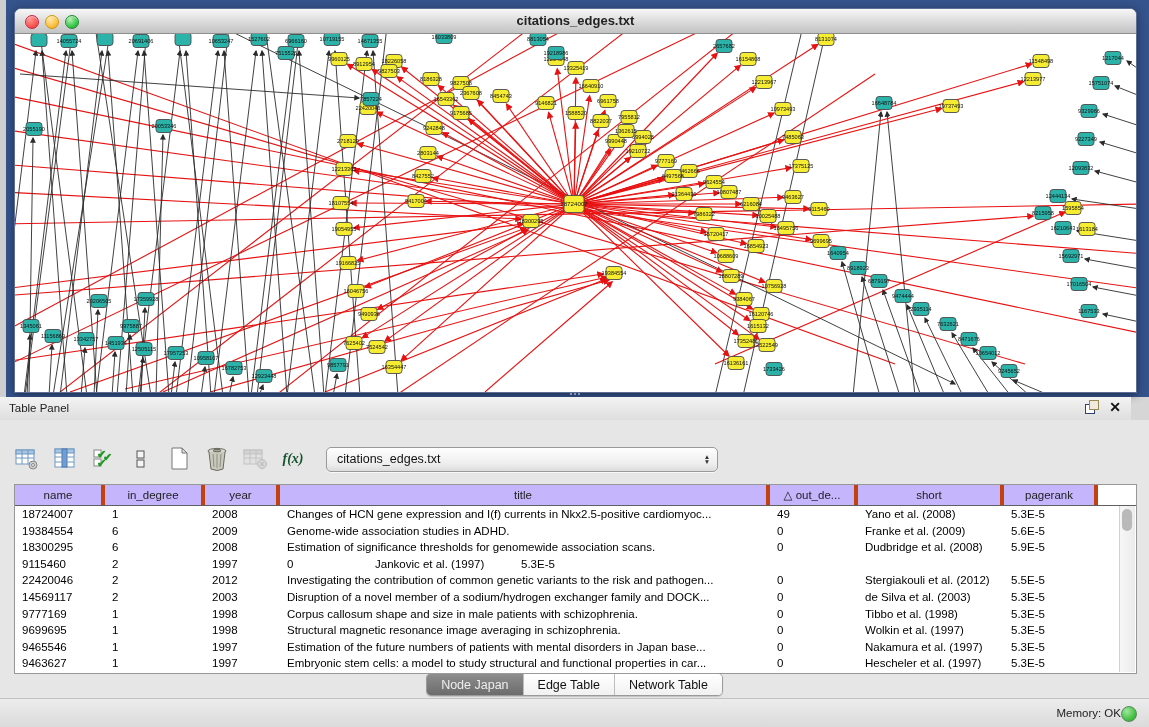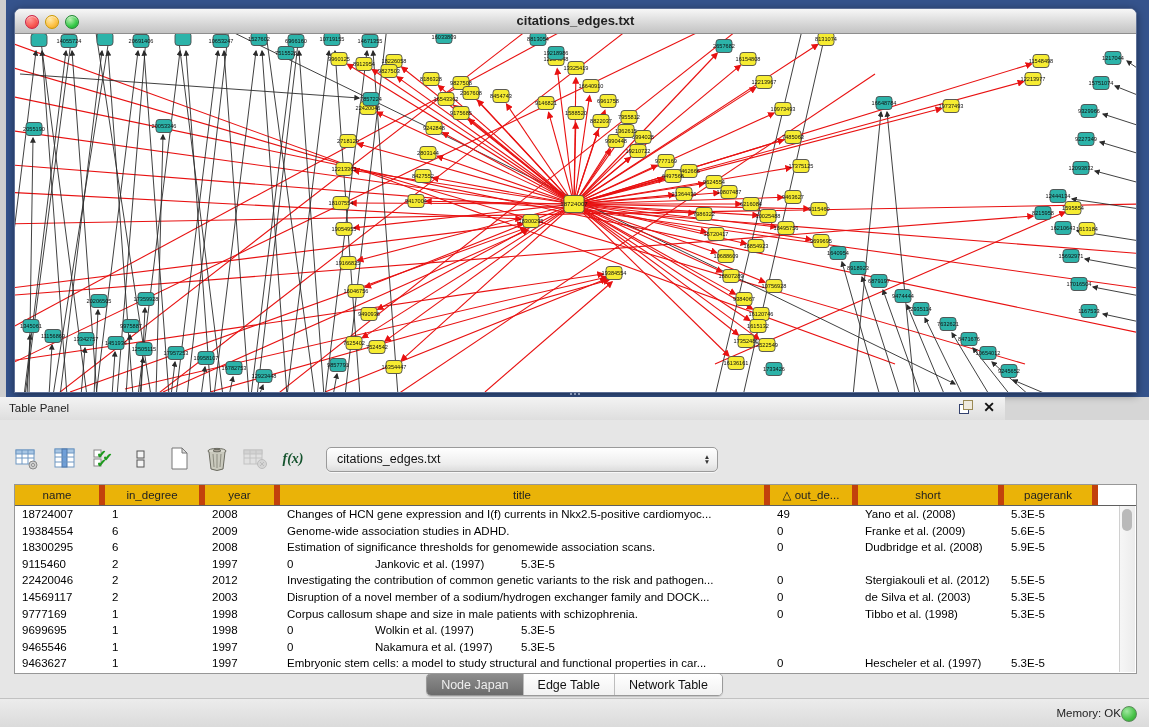--- a/index.html
+++ b/index.html
@@ -13,21 +13,21 @@
   .net-titlebar{height:24px;border-radius:6px 6px 0 0;background:linear-gradient(#f7f7f7,#d2d2d2 70%,#c3c3c3);
                 border-bottom:1px solid #8e8e8e;position:relative;}
   .tl{position:absolute;top:6px;width:12px;height:12px;border-radius:50%;box-shadow:inset 0 1px 1px rgba(255,255,255,.6);}
   .tl.red{left:10px;background:radial-gradient(circle at 35% 30%,#ff9a96,#f85650 60%,#d33);border:1px solid #c24;}
   .tl.yel{left:30px;background:radial-gradient(circle at 35% 30%,#ffe9a8,#fdbf41 60%,#df9b20);border:1px solid #c90;}
   .tl.grn{left:50px;background:radial-gradient(circle at 35% 30%,#b8f0b0,#35c948 60%,#1f9a30);border:1px solid #283;}
   .net-title{position:absolute;left:0;right:0;top:4px;text-align:center;font-size:13px;color:#222;font-weight:bold;}
   .net-canvas{position:absolute;left:0;top:25px;width:1121px;height:358px;background:#fff;overflow:hidden;}
   .net-canvas svg{display:block;}
   
-  .tp-header{position:absolute;left:0;top:397px;width:1005px;height:23px;
+  .tp-header{position:absolute;left:0;top:397px;width:1131px;height:23px;
              background:linear-gradient(#f3f3f3,#dedede);border-bottom:1px solid #bcbcbc;}
   .tp-title{position:absolute;left:9px;top:5px;font-size:11.5px;color:#222;}
   .tp-hicons{position:absolute;right:10px;top:3px;display:flex;gap:10px;align-items:center;}
   .float-ico{width:14px;height:14px;position:relative;display:inline-block;cursor:default;}
   .float-ico .sq1{position:absolute;left:0;bottom:0;width:8px;height:8px;border:1px solid #33416e;background:#fff;}
   .float-ico .sq2{position:absolute;right:0;top:0;width:8px;height:8px;border:1px solid #9a8a55;background:#efeade;}
   .close-ico{font-size:14px;font-weight:bold;color:#111;line-height:14px;cursor:default;}
   .tp-body{position:absolute;left:0;top:420px;width:1149px;height:278px;background:#e6e6e6;}
   
   .toolbar{position:absolute;left:14px;top:24px;height:30px;display:flex;align-items:center;gap:12px;}
@@ -36,22 +36,22 @@
   .fx{font-family:"Liberation Serif",serif;font-style:italic;font-weight:bold;font-size:14px;color:#14532d;}
   .combo{width:390px;height:23px;margin-left:8px;border:1px solid #9a9a9a;border-radius:5px;
          background:linear-gradient(#ffffff,#ededed 70%,#dcdcdc);display:flex;align-items:center;
          font-size:12.5px;color:#111;position:relative;box-shadow:0 1px 0 rgba(255,255,255,.7);}
   .combo .val{padding-left:10px;flex:1;}
   .combo .arrows{width:20px;height:100%;display:flex;flex-direction:column;align-items:center;justify-content:center;
                  font-size:6.5px;line-height:5px;color:#333;}
   
   .grid{position:absolute;left:14px;top:64px;width:1121px;height:188px;background:#fff;border:1px solid #979797;}
   .g-head{display:flex;height:20px;border-bottom:1px solid #5f5f5f;background:#cfe6f3;}
-  .g-head .th{box-sizing:border-box;border-right:6px solid #c2410c;font-size:11.5px;color:#222;
-              display:flex;align-items:center;justify-content:center;background:#eab308;}
+  .g-head .th{box-sizing:border-box;border-right:4px solid #c2410c;font-size:11.5px;color:#222;
+              display:flex;align-items:center;justify-content:center;background:#c4b5fd;}
   .g-head .filler{flex:1;background:#fff;border-right:none;}
   .g-body{position:relative;}
   .g-row{display:flex;height:16.6px;line-height:16.6px;font-size:11.5px;color:#000;white-space:nowrap;}
   .g-row .td{box-sizing:border-box;padding-left:7px;overflow:hidden;text-overflow:clip;}
   .vsb{position:absolute;right:1px;top:21px;width:15px;height:166px;background:linear-gradient(90deg,#f6f6f6,#ececec);
        border-left:1px solid #d0d0d0;}
   .vsb .thumb{position:absolute;left:2px;top:3px;width:10px;height:22px;border-radius:6px;background:#b9b9b9;}
   
   .seg-wrap{position:absolute;left:0;top:253px;width:1149px;display:flex;justify-content:center;}
   .seg{display:flex;height:21px;border:1px solid #9a9a9a;border-radius:5px;overflow:hidden;
@@ -930,28 +930,30 @@
           <div class="td" style="width: 75px;">1998</div>
           <div class="td" style="width: 490px;">Corpus callosum shape and size in male patients with schizophrenia.</div>
           <div class="td" style="width: 88px;">0</div>
           <div class="td" style="width: 146px;">Tibbo et al. (1998)</div>
           <div class="td" style="width: 94px;">5.3E-5</div>
         </div>
         <div class="g-row">
           <div class="td" style="width: 90px;">9699695</div>
           <div class="td" style="width: 100px;">1</div>
           <div class="td" style="width: 75px;">1998</div>
+          <div class="td" style="width: 490px;">Structural magnetic resonance image averaging in schizophrenia.</div>
           <div class="td" style="width: 88px;">0</div>
           <div class="td" style="width: 146px;">Wolkin et al. (1997)</div>
           <div class="td" style="width: 94px;">5.3E-5</div>
         </div>
         <div class="g-row">
           <div class="td" style="width: 90px;">9465546</div>
           <div class="td" style="width: 100px;">1</div>
           <div class="td" style="width: 75px;">1997</div>
+          <div class="td" style="width: 490px;">Estimation of the future numbers of patients with mental disorders in Japan base...</div>
           <div class="td" style="width: 88px;">0</div>
           <div class="td" style="width: 146px;">Nakamura et al. (1997)</div>
           <div class="td" style="width: 94px;">5.3E-5</div>
         </div>
         <div class="g-row">
           <div class="td" style="width: 90px;">9463627</div>
           <div class="td" style="width: 100px;">1</div>
           <div class="td" style="width: 75px;">1997</div>
           <div class="td" style="width: 490px;">Embryonic stem cells: a model to study structural and functional properties in car...</div>
           <div class="td" style="width: 88px;">0</div>

